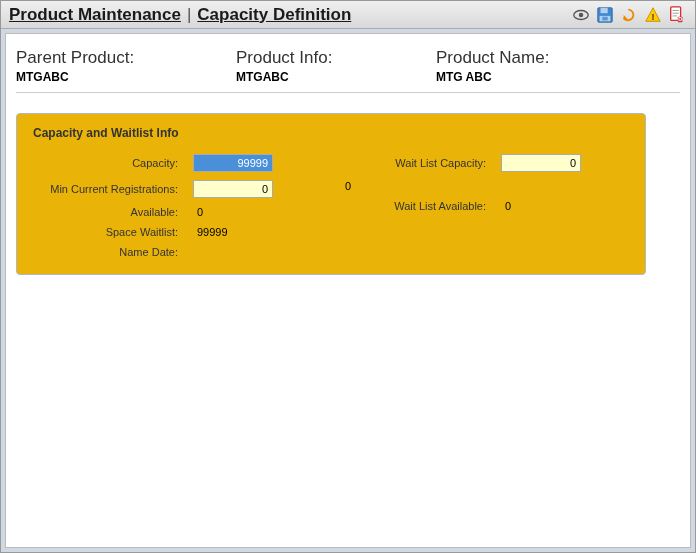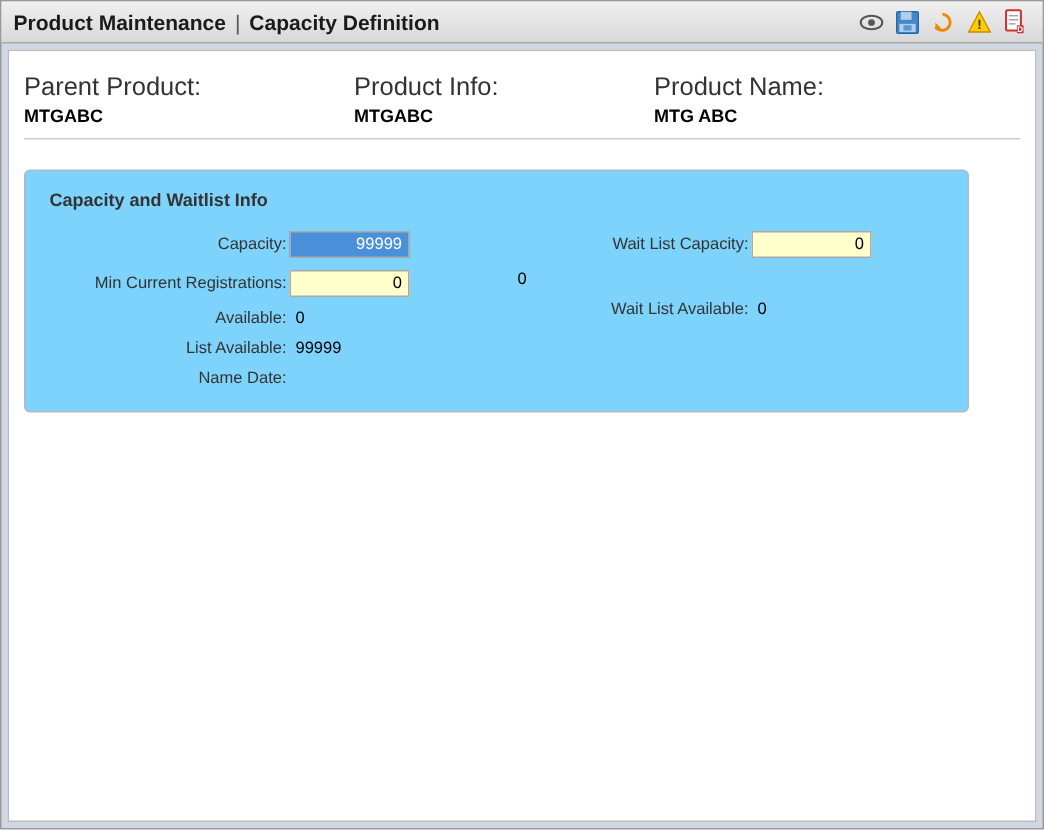--- a/index.html
+++ b/index.html
@@ -26,26 +26,27 @@
       background: linear-gradient(to bottom, #f0f0f0, #d8d8d8);
       border-bottom: 1px solid #aaa;
       display: flex;
       align-items: center;
       justify-content: space-between;
       padding: 4px 8px;
       height: 28px;
     }
 
     .header-title {
-      font-size: 14px;
+      font-size: 17px;
       font-weight: bold;
       color: #1a1a1a;
       display: flex;
       align-items: center;
       gap: 6px;
+      text-decoration: underline;
     }
 
     .header-title .product-maint {
       color: #1a1a1a;
     }
 
     .header-title .separator {
       color: #555;
       font-weight: normal;
     }
@@ -109,21 +110,21 @@
       font-size: 12px;
       color: #000;
       font-weight: bold;
     }
 
     
     .capacity-section {
       margin-top: 20px;
       border: 1px solid #b0b8c8;
       border-radius: 4px;
-      background: #7dd3fc;
+      background: #eab308;
       padding: 12px 16px 16px 16px;
       width: 630px;
     }
 
     .capacity-section-title {
       font-size: 12px;
       font-weight: bold;
       color: #333;
       margin-bottom: 14px;
     }
@@ -143,21 +144,21 @@
     .cap-row {
       display: flex;
       align-items: center;
     }
 
     .cap-label {
       font-size: 11px;
       color: #333;
       width: 160px;
       text-align: right;
-      padding-right: 2px;
+      padding-right: 15px;
       white-space: nowrap;
     }
 
     .cap-input {
       background: #ffffcc;
       border: 1px solid #aaa;
       padding: 2px 4px;
       font-size: 11px;
       width: 80px;
       text-align: right;
@@ -271,21 +272,21 @@
             <span class="cap-label">Min Current Registrations:</span>
             <input class="cap-input" type="text" value="0" style="">
           </div>
 
           <div class="cap-row">
             <span class="cap-label">Available:</span>
             <span class="static-value">0</span>
           </div>
 
           <div class="cap-row">
-            <span class="cap-label">List Available:</span>
+            <span class="cap-label">Space Waitlist:</span>
             <span class="static-value">99999</span>
           </div>
 
           <div class="cap-row">
             <span class="cap-label">Name Date:</span>
             <span class="static-value"></span>
           </div>
 
         </div>
 

